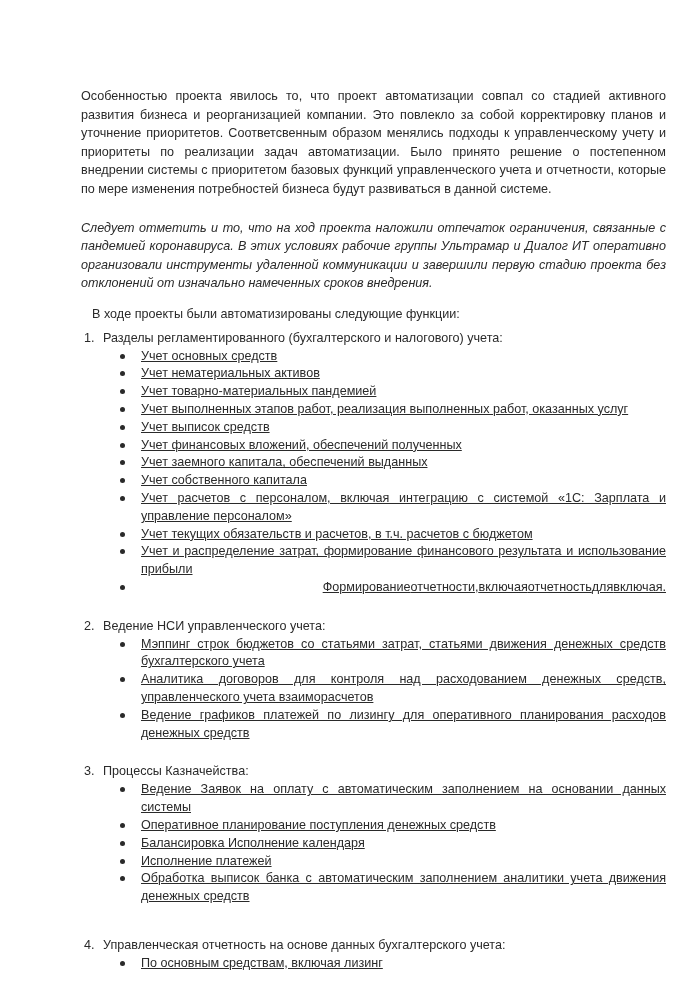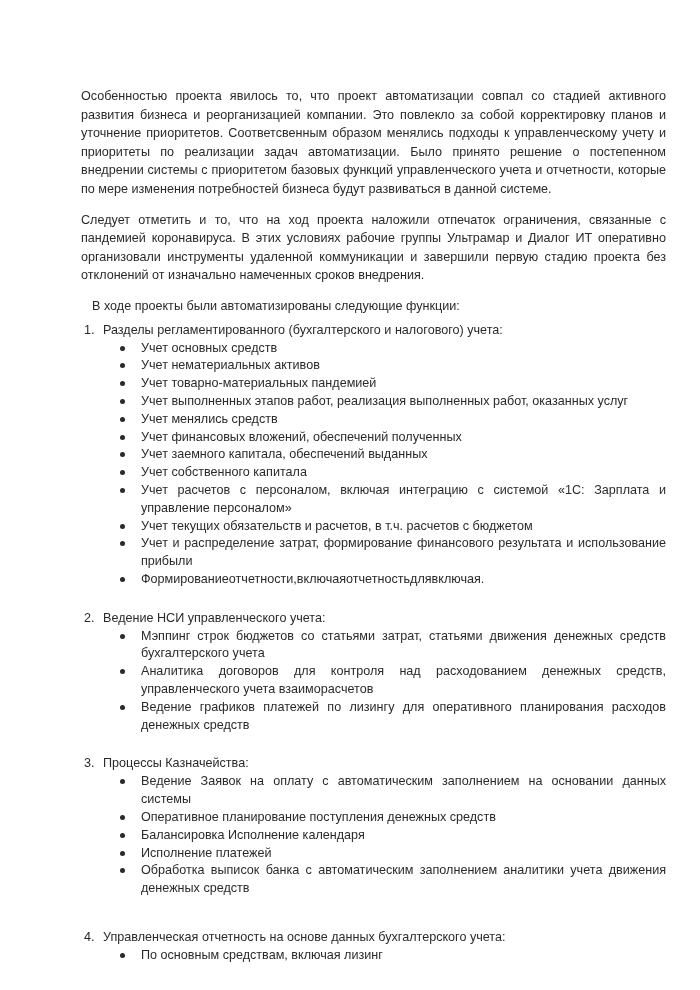--- a/index.html
+++ b/index.html
@@ -1,48 +1,48 @@
 <!DOCTYPE html>
 <html><head>
   <meta charset="utf-8">
   <style>
     html, body { margin: 0; padding: 0; background: #ffffff; }
     body { width: 700px; height: 990px; position: relative; overflow: hidden;
       font-family: "Liberation Sans", "DejaVu Sans", sans-serif; color: #2a2a2a; font-size: 12.6px; }
     .page { position: absolute; left: 81px; top: 87px; width: 585px; }
     p.para { margin: 0; line-height: 18.6px; text-align: justify; }
-    p.para + p.para { margin-top: 12px; }
+    p.para + p.para { margin-top: 20px; font-style: italic; }
     .heading { margin: 12px 0 0 11px; font-weight: normal; line-height: 18.6px; }
     ol.sections { margin: 5px 0 0 0; padding: 0; list-style: none; }
     li.section { position: relative; padding-left: 22px; line-height: 18px; }
     li.section + li.section { margin-top: 20px; }
     .num { position: absolute; left: 3px; top: 0; }
     ul.items { margin: 1px 0 0 0; padding: 0; list-style: none; }
-    li.item { position: relative; padding-left: 38px; line-height: 17.8px; text-align: justify; }
+    li.item { position: relative; padding-left: 38px; line-height: 17.8px; text-align: justify; text-decoration: underline; }
     li.item .bullet { position: absolute; left: 17px; top: 6px; width: 5px; height: 5px; border-radius: 50%; background: #2a2a2a; }
-    .spread { display: flex; justify-content: flex-start; }
+    .spread { display: flex; justify-content: flex-end; }
   </style>
 </head>
 <body>
 
 <div class="page">
   <p class="para">Особенностью проекта явилось то, что проект автоматизации совпал со стадией активного развития бизнеса и реорганизацией компании. Это повлекло за собой корректировку планов и уточнение приоритетов. Соответсвенным образом менялись подходы к управленческому учету и приоритеты по реализации задач автоматизации. Было принято решение о постепенном внедрении системы с приоритетом базовых функций управленческого учета и отчетности, которые по мере изменения потребностей бизнеса будут развиваться в данной системе.</p>
   <p class="para">Следует отметить и то, что на ход проекта наложили отпечаток ограничения, связанные с пандемией коронавируса. В этих условиях рабочие группы Ультрамар и Диалог ИТ оперативно организовали инструменты удаленной коммуникации и завершили первую стадию проекта без отклонений от изначально намеченных сроков внедрения.</p>
   <p class="heading">В ходе проекты были автоматизированы следующие функции:</p>
 
   <ol class="sections">
     <li class="section">
       <span class="num">1.</span>
       <span>Разделы регламентированного (бухгалтерского и налогового) учета:</span>
       <ul class="items">
         <li class="item"><span class="bullet"></span><span>Учет основных средств</span></li>
         <li class="item"><span class="bullet"></span><span>Учет нематериальных активов</span></li>
         <li class="item"><span class="bullet"></span><span>Учет товарно-материальных пандемией</span></li>
         <li class="item"><span class="bullet"></span><span>Учет выполненных этапов работ, реализация выполненных работ, оказанных услуг</span></li>
-        <li class="item"><span class="bullet"></span><span>Учет менялись средств</span></li>
+        <li class="item"><span class="bullet"></span><span>Учет выписок средств</span></li>
         <li class="item"><span class="bullet"></span><span>Учет финансовых вложений, обеспечений полученных</span></li>
         <li class="item"><span class="bullet"></span><span>Учет заемного капитала, обеспечений выданных</span></li>
         <li class="item"><span class="bullet"></span><span>Учет собственного капитала</span></li>
         <li class="item"><span class="bullet"></span><span>Учет расчетов с персоналом, включая интеграцию с системой «1С: Зарплата и управление персоналом»</span></li>
         <li class="item"><span class="bullet"></span><span>Учет текущих обязательств и расчетов, в т.ч. расчетов с бюджетом</span></li>
         <li class="item"><span class="bullet"></span><span>Учет и распределение затрат, формирование финансового результата и использование прибыли</span></li>
         <li class="item">
             <span class="bullet"></span>
           <span class="spread">
             <span>Формирование</span>

